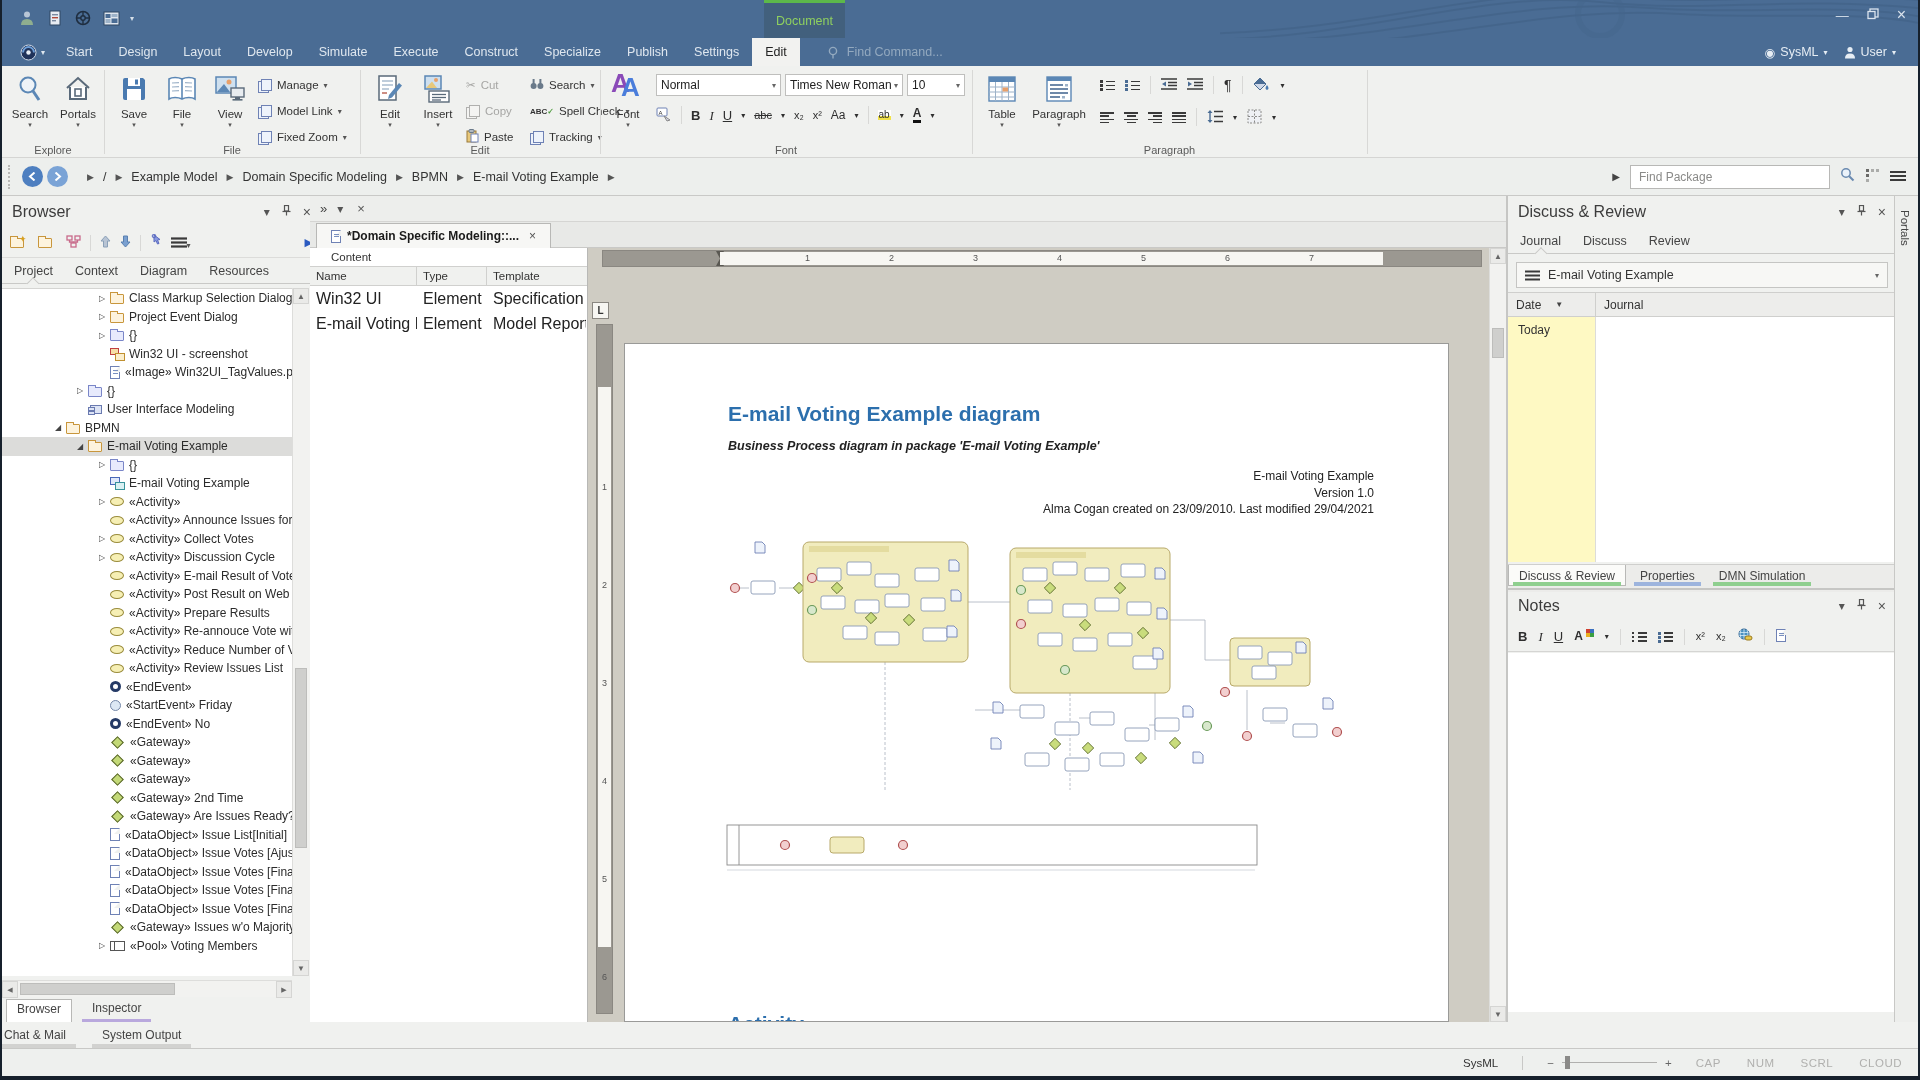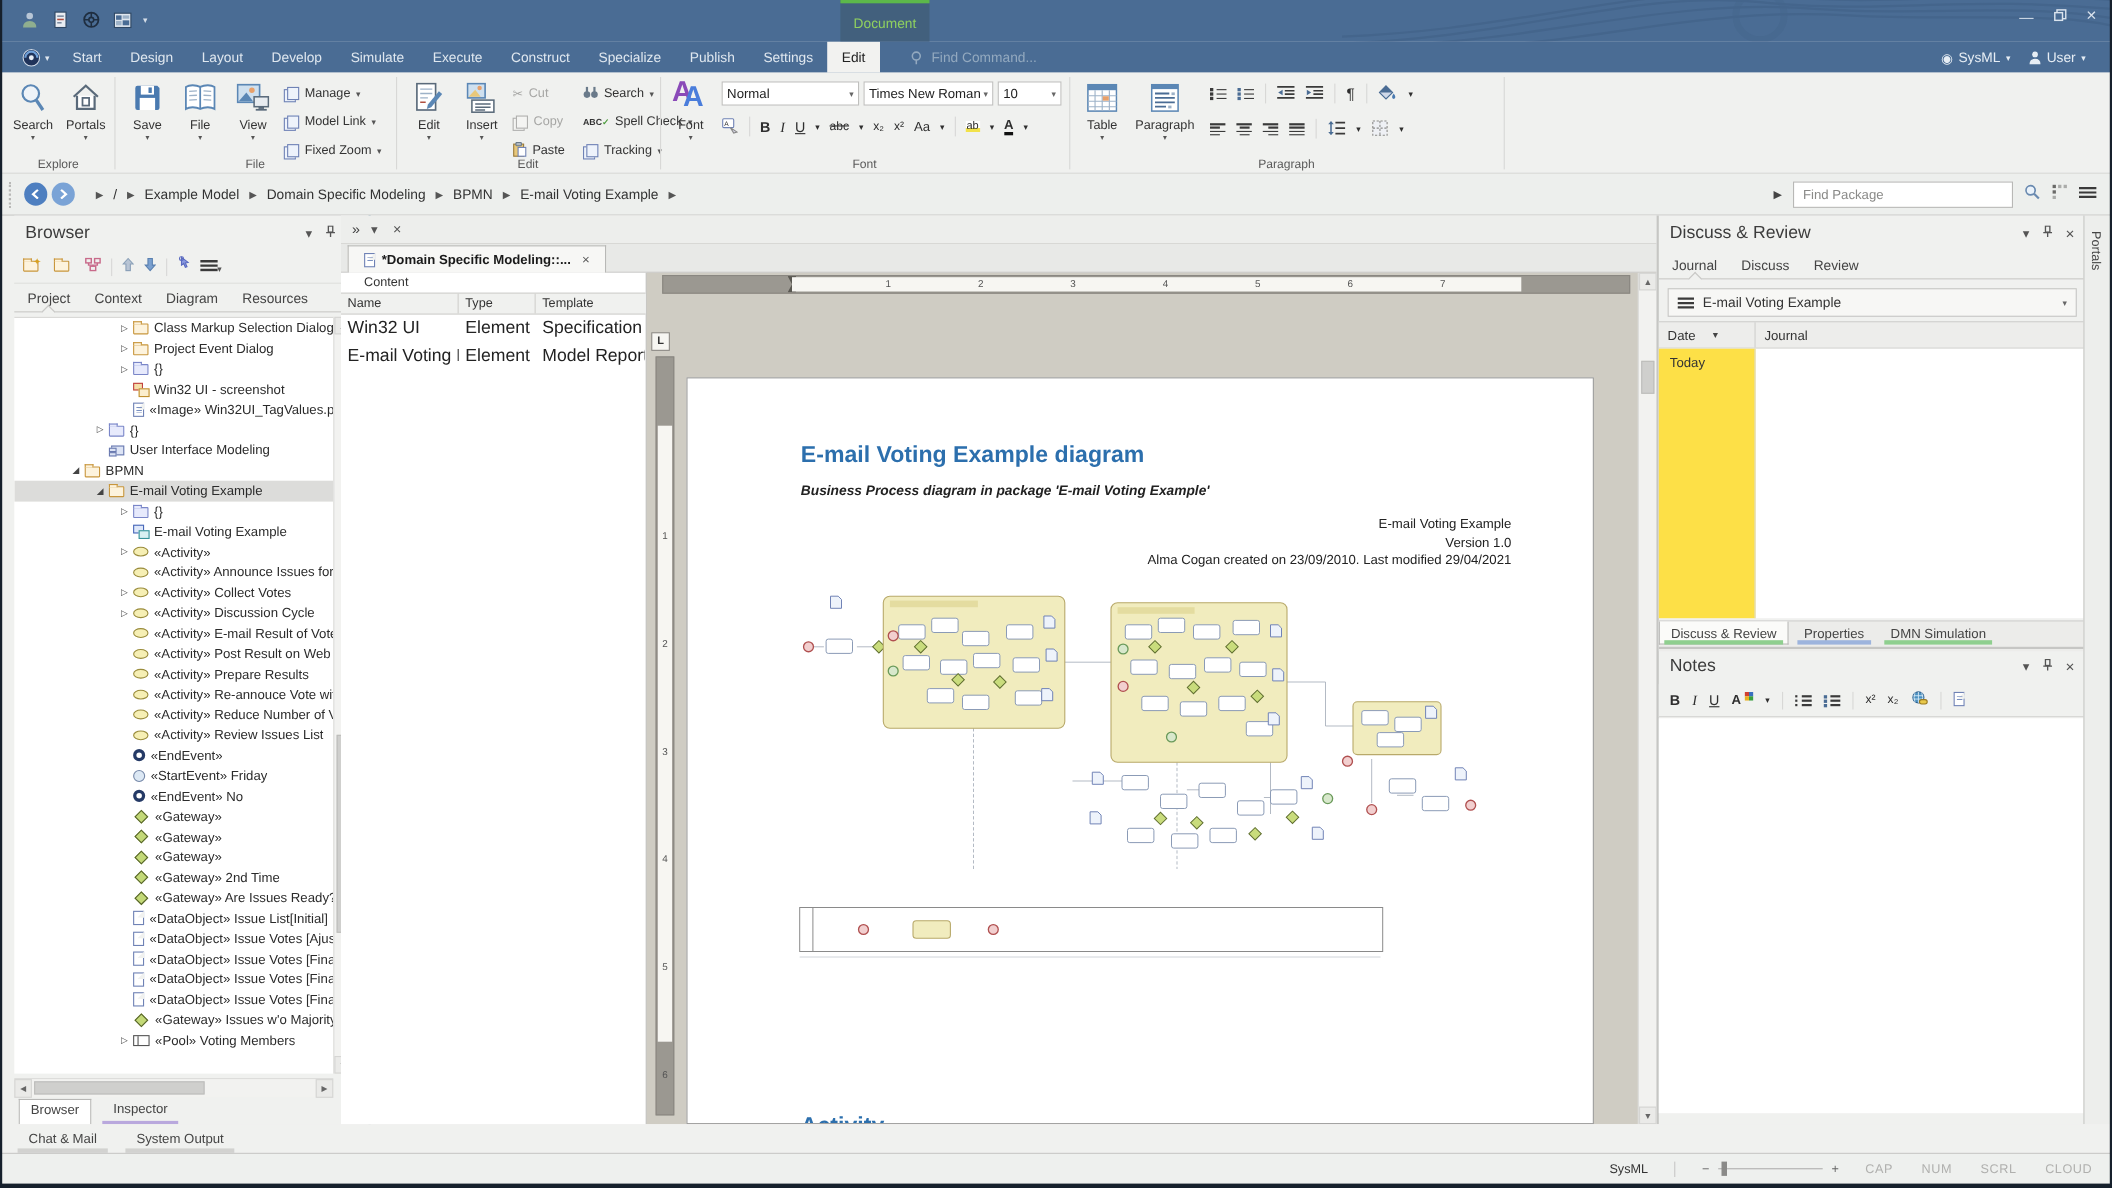--- a/index.html
+++ b/index.html
@@ -66,21 +66,21 @@
   #bc-right{margin-left:auto;display:flex;align-items:center;margin-right:14px;gap:10px}
   #find-package{width:200px;height:24px;border:1px solid #b8b8b6;background:#fff;font-size:12px;padding:0 8px;color:#333;outline:none}
   #find-package::placeholder{color:#8a8a88}
   
   .panel-h{display:flex;align-items:center;font-size:16px;color:#3c3c3c;padding:0 10px;height:32px}
   .ph-btns{margin-left:auto;display:flex;gap:12px;align-items:center;color:#555;font-size:12px}
   .tabstrip{position:relative;display:flex;gap:22px;padding:0 12px;font-size:12.5px;color:#444;border-bottom:1px solid #c9c9c7;height:26px;align-items:center}
   .tabstrip .tab{position:relative;cursor:default}
   .tabstrip .tab.active:after{content:'';position:absolute;left:50%;bottom:-10px;width:8px;height:8px;background:#f0f1ef;border-left:1px solid #c9c9c7;border-top:1px solid #c9c9c7;transform:translateX(-50%) rotate(45deg)}
   
-  #browser{position:absolute;left:13px;top:196px;width:324px;height:826px;background:#f0f1ef;border-right:2px solid #0c4a6e}
+  #browser{position:absolute;left:2px;top:196px;width:324px;height:826px;background:#f0f1ef;border-right:5px solid #0c4a6e}
   #btoolbar{display:flex;align-items:center;gap:9px;padding:0 8px;height:30px;border-bottom:1px solid #dcdcda}
   #btoolbar .sep{width:1px;height:16px;background:#d8d8d6}
   #tree{position:absolute;left:0;top:92px;width:290px;height:688px;background:#fff;overflow:hidden;border-top:1px solid #d5d5d3}
   .trow{display:flex;align-items:center;height:18.5px;font-size:12px;color:#2b2b2b;white-space:nowrap;cursor:default}
   .trow.sel{background:#dcdcda}
   .trow .arrow{width:16px;font-size:8px;color:#444;flex:none;text-align:center}
   .tlabel{overflow:hidden}
   .ti{display:inline-block;position:relative;flex:none;margin-right:5px}
   .ti-folder-orange,.ti-folder-blue{width:14px;height:10px;border:1px solid #c8963c;background:#fdf3dd;border-radius:1px;margin-top:2px}
   .ti-folder-orange:before,.ti-folder-blue:before{content:'';position:absolute;left:-1px;top:-3px;width:6px;height:2px;border:1px solid #c8963c;background:#fdf3dd;border-bottom:none}
@@ -146,34 +146,34 @@
   #edvscroll{position:absolute;right:0;top:0;width:17px;height:774px;background:#f2f2f0;border-left:1px solid #dddddb}
   
   #right{position:absolute;left:1506px;top:196px;width:388px;height:826px;background:#f0f1ef;border-left:2px solid #c6c6c4}
   #discuss{position:absolute;left:0;top:0;width:388px;height:396px}
   #d-selector{position:absolute;left:8px;top:66px;width:372px;height:26px;background:#f7f7f5;border:1px solid #c5c5c3;display:flex;align-items:center;gap:8px;font-size:12.5px;color:#333;padding:0 8px}
   #d-selector .dd8{margin-left:auto;color:#666}
   #d-table-h{position:absolute;left:0;top:96px;width:388px;height:25px;background:#ededeb;border-top:1px solid #cfcfcd;border-bottom:1px solid #cfcfcd;display:flex;font-size:12px;color:#333}
   #d-table-h .c1{width:88px;border-right:1px solid #cfcfcd;display:flex;align-items:center;padding:0 8px;gap:14px}
   #d-table-h .c2{flex:1;display:flex;align-items:center;padding:0 8px}
   #d-body{position:absolute;left:0;top:121px;width:388px;height:245px;background:#fff}
-  #d-body .datecol{position:absolute;left:0;top:0;width:88px;height:100%;background:#fde047;border-right:1px solid #dcdcda;font-size:12px;color:#333;padding:6px 10px}
+  #d-body .datecol{position:absolute;left:0;top:0;width:88px;height:100%;background:#fef9c3;border-right:1px solid #dcdcda;font-size:12px;color:#333;padding:6px 10px}
   #d-bottom-tabs{position:absolute;left:0;top:368px;width:388px;height:28px;background:#ececea;border-top:1px solid #cfcfcd;display:flex;align-items:flex-start;font-size:12px;color:#444;gap:4px}
   .dbt{padding:4px 10px 2px;position:relative;cursor:default}
   .dbt.active{background:#fbfbf9;border:1px solid #b8b8b6;border-top:none}
   .dbt .ul{position:absolute;left:4px;right:4px;bottom:-1px;height:4px}
   .ul.green{background:#8fcf8f}.ul.blue{background:#9db4dd}
   #notes{position:absolute;left:0;top:392px;width:388px;height:316px;border-top:2px solid #c6c6c4}
   #notes-toolbar{display:flex;align-items:center;gap:11px;height:30px;padding:0 10px;font-size:13px;color:#2f2f2f;border-bottom:1px solid #d5d5d3;background:#f0f1ef}
   #notes-toolbar .tsep{width:1px;height:16px;background:#d8d8d6}
   #notes-body{position:absolute;left:0;top:63px;width:388px;height:359px;background:#fff}
   #portals-strip{position:absolute;left:1894px;top:196px;width:24px;height:826px;background:#edeeec;border-left:1px solid #c8c8c6}
   #portals-strip span{position:absolute;left:4px;top:14px;writing-mode:vertical-rl;font-size:11.5px;color:#444}
   
-  #bottomtabs{position:absolute;left:0;top:1022px;width:1920px;height:26px;background:#f0f1ef;display:flex;gap:28px;padding-left:22px;font-size:12px;color:#444;align-items:center}
+  #bottomtabs{position:absolute;left:0;top:1022px;width:1920px;height:26px;background:#f0f1ef;display:flex;gap:28px;font-size:12px;color:#444;align-items:center}
   #bottomtabs .bt{position:relative;padding:2px 4px}
   #bottomtabs .bt:after{content:'';position:absolute;left:-6px;right:-6px;bottom:-5px;height:5px;background:#d2d2d0}
   #statusbar{position:absolute;left:0;top:1048px;width:1920px;height:28px;background:#eef0ee;border-top:1px solid #c8c8c6;font-size:11.5px;color:#555;display:flex;align-items:center}
   #status-right{margin-left:auto;display:flex;align-items:center;gap:24px;margin-right:18px}
   #zoomer{display:flex;align-items:center;gap:8px;color:#666}
   #zoomer .track{position:relative;width:95px;height:1px;background:#b0b0ae}
   #zoomer .thumb{position:absolute;left:3px;top:-6px;width:5px;height:13px;background:#8a8a88}
   .toggle{color:#b0b0ae;letter-spacing:.5px}
   .statsep{width:1px;height:14px;background:#c8c8c6}
 </style>

